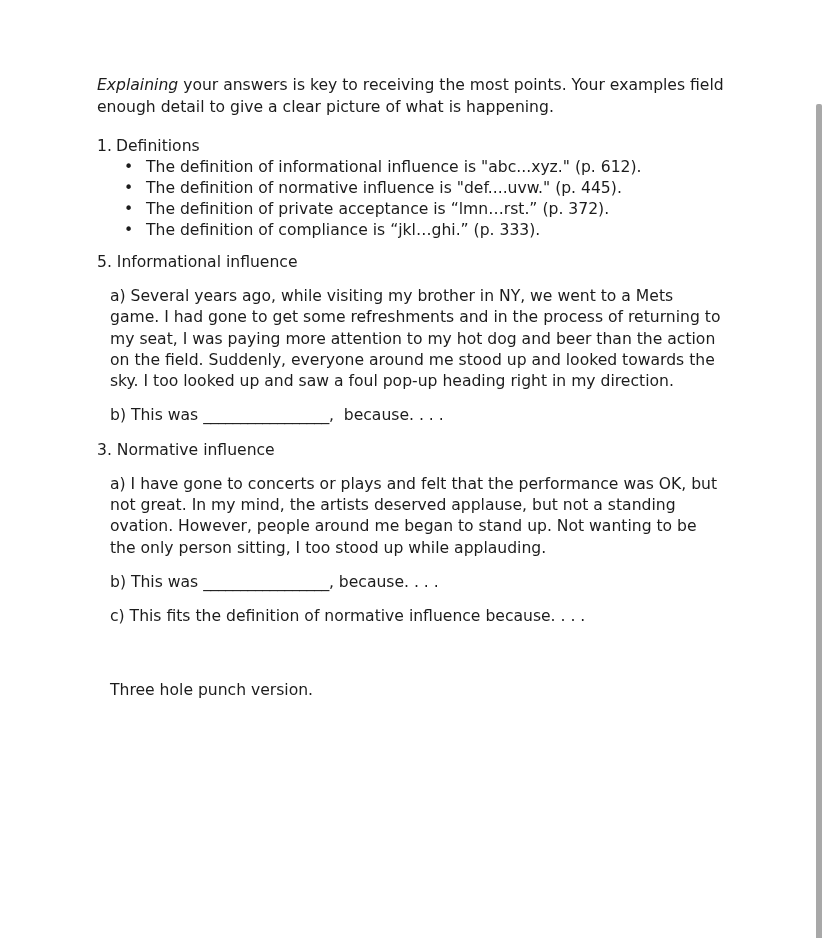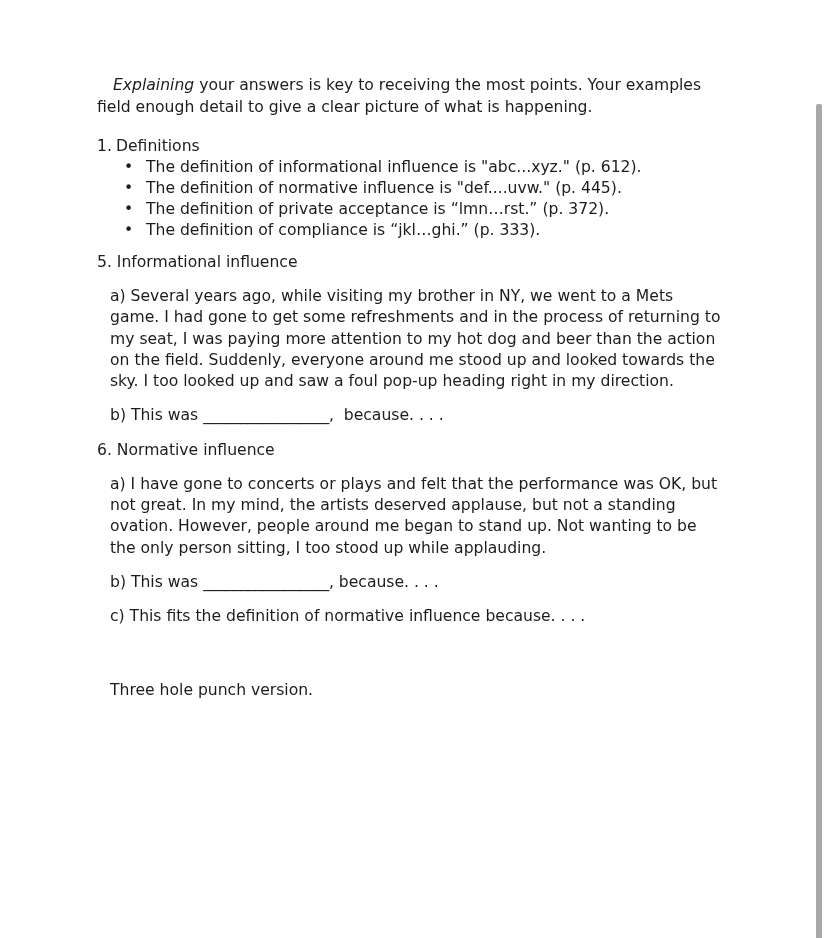--- a/index.html
+++ b/index.html
@@ -24,21 +24,21 @@
     }
     .title {
       font-weight: bold;
       line-height: 22px;
       margin: 0;
     }
     .intro {
       margin: 0;
       line-height: 22px;
     }
-    .intro em { font-style: italic; margin-left: 16px; }
+    .intro em { font-style: italic; }
     .section-head {
       margin: 0;
       line-height: 21px;
     }
     .s1 { margin-top: 18px; }
     .num { display: inline-block; width: 19px; }
     ul.defs {
       list-style: none;
       margin: 0;
       padding: 0;
@@ -99,21 +99,21 @@
     <li>
       <span class="bullet">•</span>
       <span>The definition of compliance is “jkl…ghi.” (p. 333).</span>
     </li>
   </ul>
 
   <p class="section-head gap-10">5. Informational influence</p>
   <p class="para gap-13">a) Several years ago, while visiting my brother in NY, we went to a Mets game. I had gone to get some refreshments and in the process of returning to my seat, I was paying more attention to my hot dog and beer than the action on the field. Suddenly, everyone around me stood up and looked towards the sky. I too looked up and saw a foul pop-up heading right in my direction.</p>
   <p class="para gap-10"><span>b) This was </span><span class="blank">_________________</span><span style="white-space:pre">,  because. . . .</span></p>
 
-  <p class="section-head gap-10">6. Normative influence</p>
+  <p class="section-head gap-10">3. Normative influence</p>
   <p class="para gap-13">a) I have gone to concerts or plays and felt that the performance was OK, but not great. In my mind, the artists deserved applause, but not a standing ovation. However, people around me began to stand up. Not wanting to be the only person sitting, I too stood up while applauding.</p>
   <p class="para gap-10"><span>b) This was </span><span class="blank">_________________</span><span style="white-space:pre">, because. . . .</span></p>
   <p class="para gap-10">c) This fits the definition of normative influence because. . . .</p>
 
   <p class="para gap-54">Three hole punch version.</p>
 </div>
 
 <div class="scrollbar"></div>
 
 </body></html>

